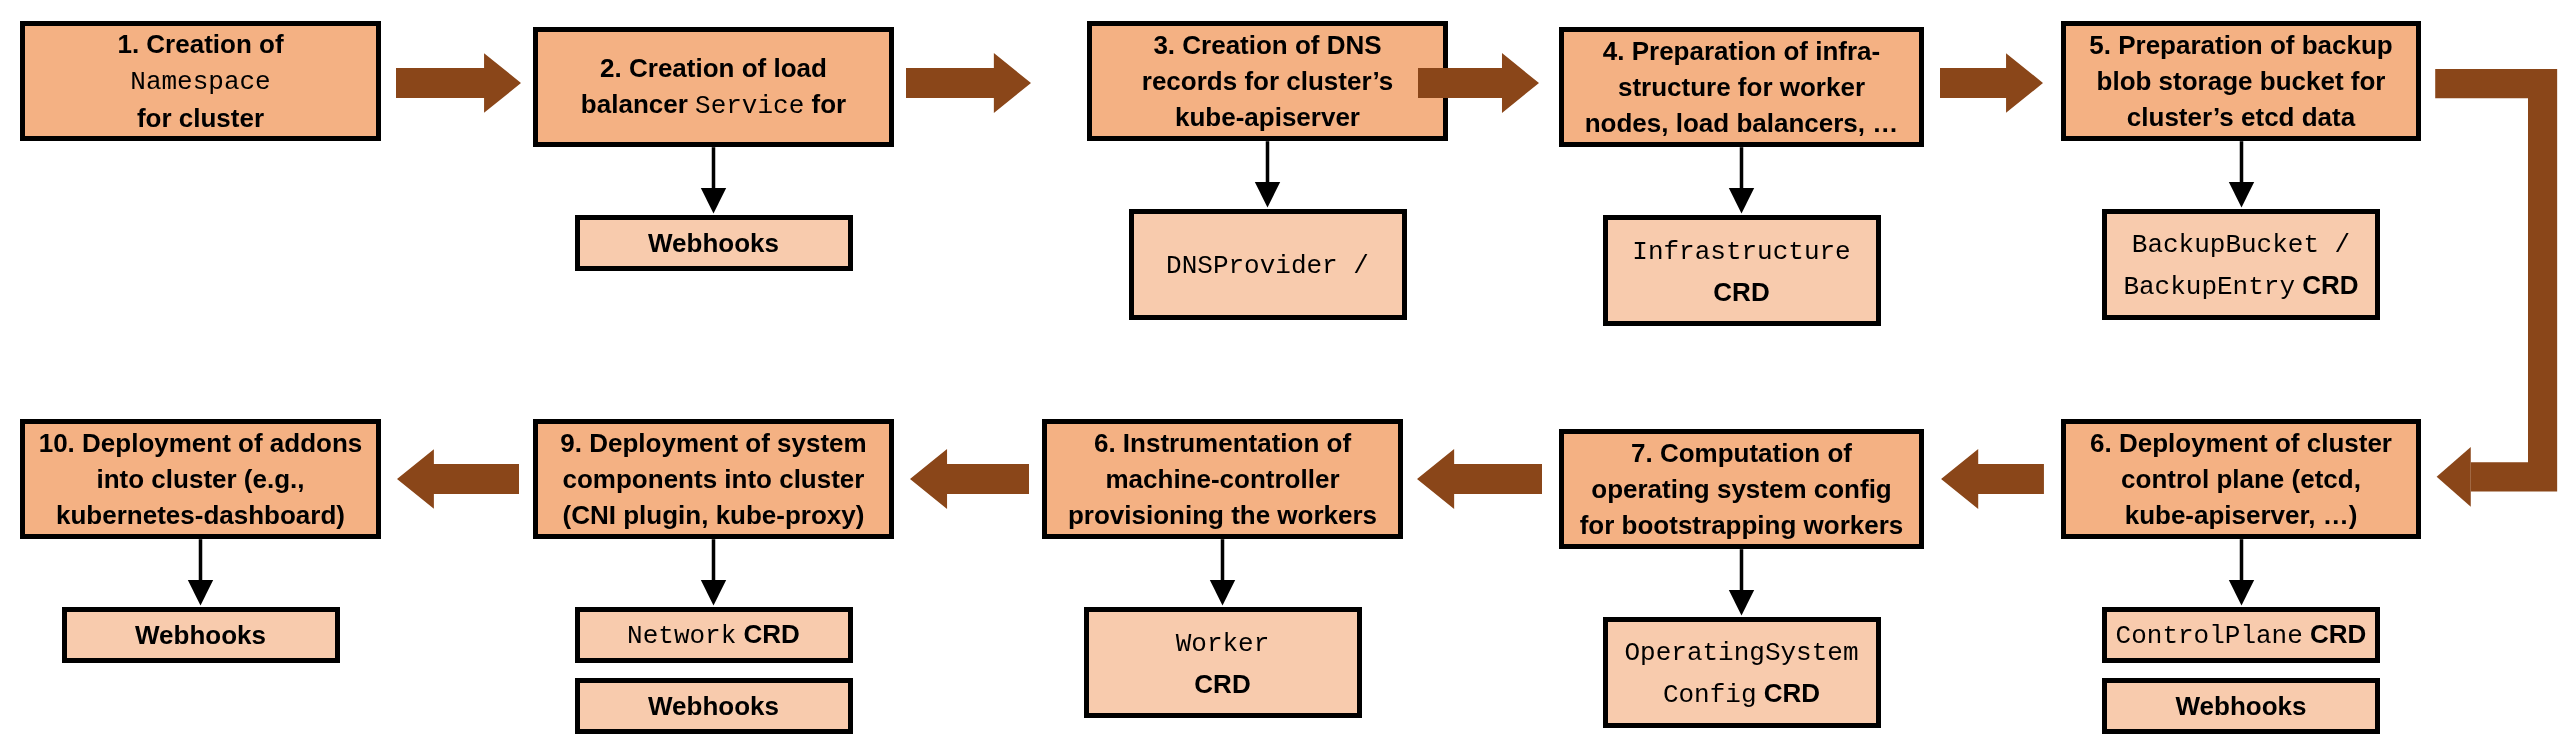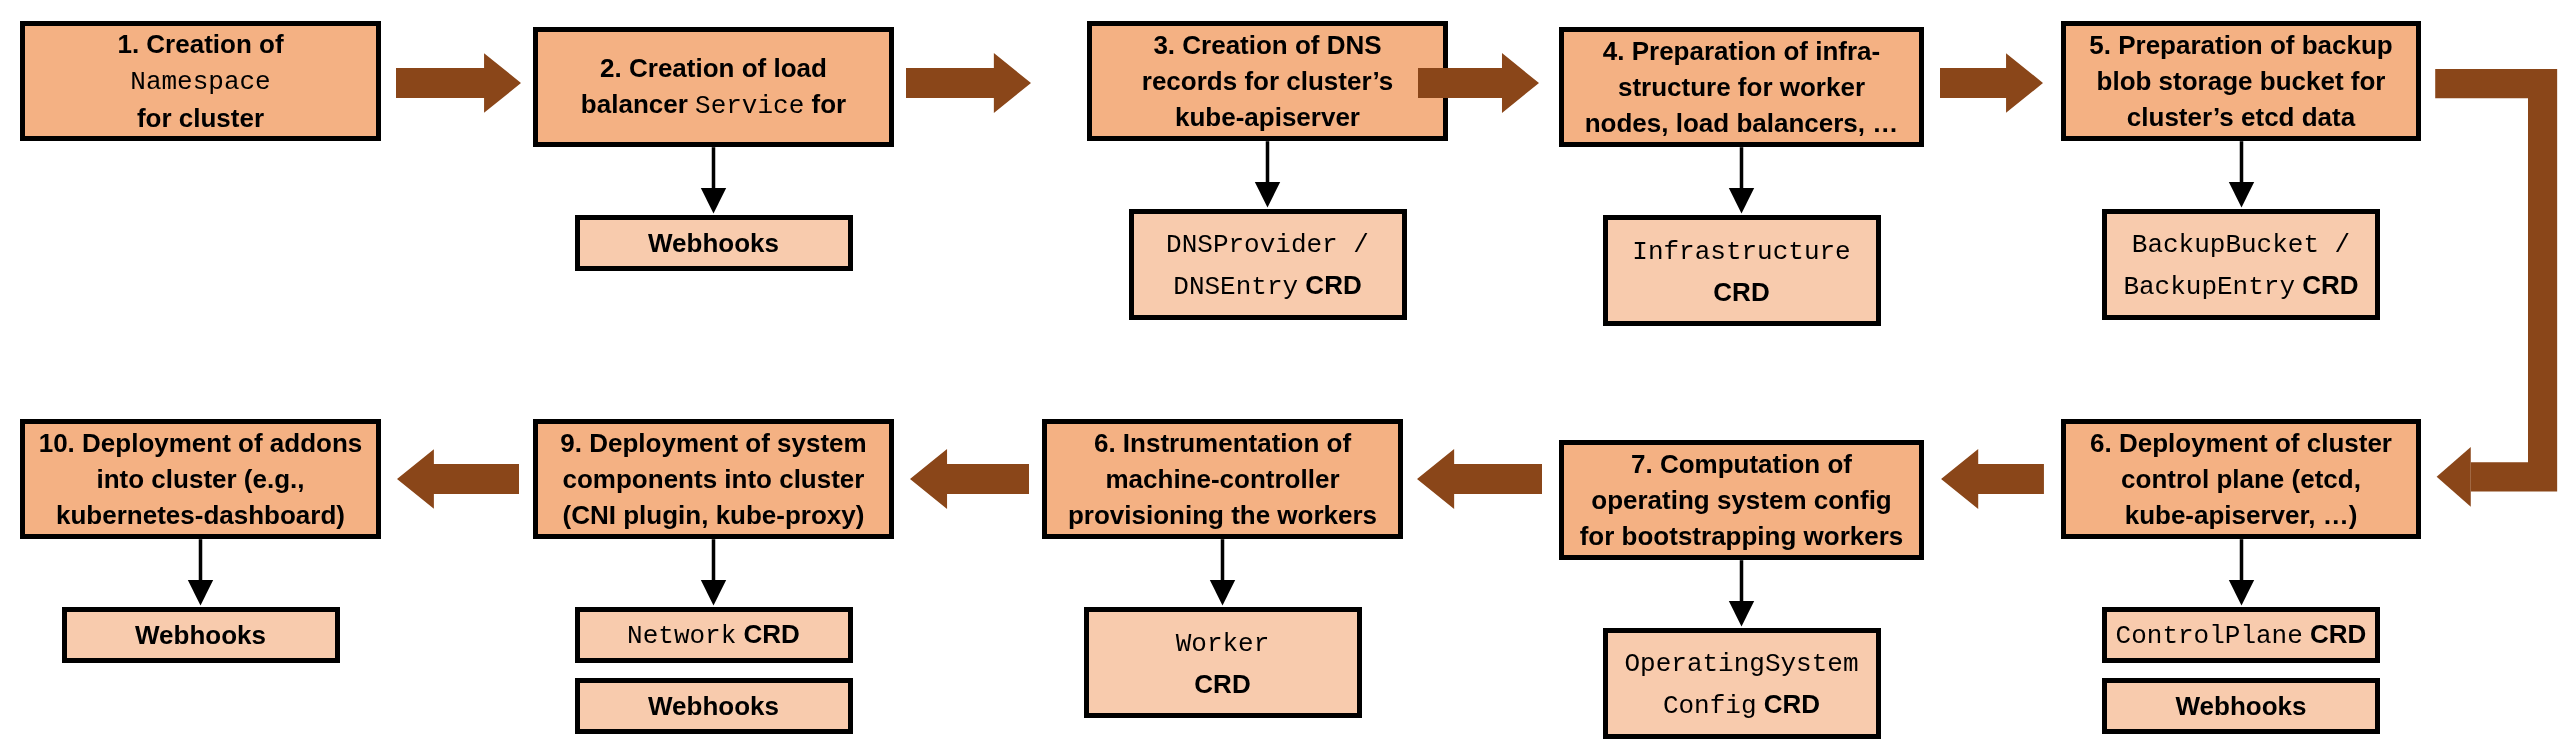--- a/index.html
+++ b/index.html
@@ -71,21 +71,20 @@
       <div class="line"><span class="sans">3. Creation of DNS</span></div>
       <div class="line"><span class="sans">records for cluster’s</span></div>
       <div class="line"><span class="sans">kube-apiserver</span></div>
     </div>
     <svg class="conn" viewBox="0 0 44 96">
       <line x1="22" y1="0" x2="22" y2="62"></line>
         <polygon points="4,58 40,58 22,94"></polygon>
     </svg>
     <div class="sbox tall">
       <div class="line"><span class="mono">DNSProvider /</span></div>
-      <div class="line"><span class="mono">DNSEntry</span><span class="sans"> CRD</span></div>
     </div>
   </div>
 
   <div class="col" style="left:1559px;top:27px;width:365px;">
     <div class="mbox">
       <div class="line"><span class="sans">4. Preparation of infra-</span></div>
       <div class="line"><span class="sans">structure for worker</span></div>
       <div class="line"><span class="sans">nodes, load balancers, …</span></div>
     </div>
     <svg class="conn" viewBox="0 0 44 96">
@@ -127,21 +126,21 @@
     <div class="stack">
       <div class="sbox cell">
         <div class="line"><span class="mono">ControlPlane</span><span class="sans"> CRD</span></div>
       </div>
       <div class="sbox cell">
         <div class="line"><span class="sans">Webhooks</span></div>
       </div>
     </div>
   </div>
 
-  <div class="col" style="left:1559px;top:440px;width:365px;">
+  <div class="col" style="left:1559px;top:429px;width:365px;">
     <div class="mbox">
       <div class="line"><span class="sans">7. Computation of</span></div>
       <div class="line"><span class="sans">operating system config</span></div>
       <div class="line"><span class="sans">for bootstrapping workers</span></div>
     </div>
     <svg class="conn" viewBox="0 0 44 96">
       <line x1="22" y1="0" x2="22" y2="62"></line>
         <polygon points="4,58 40,58 22,94"></polygon>
     </svg>
     <div class="sbox tall">

